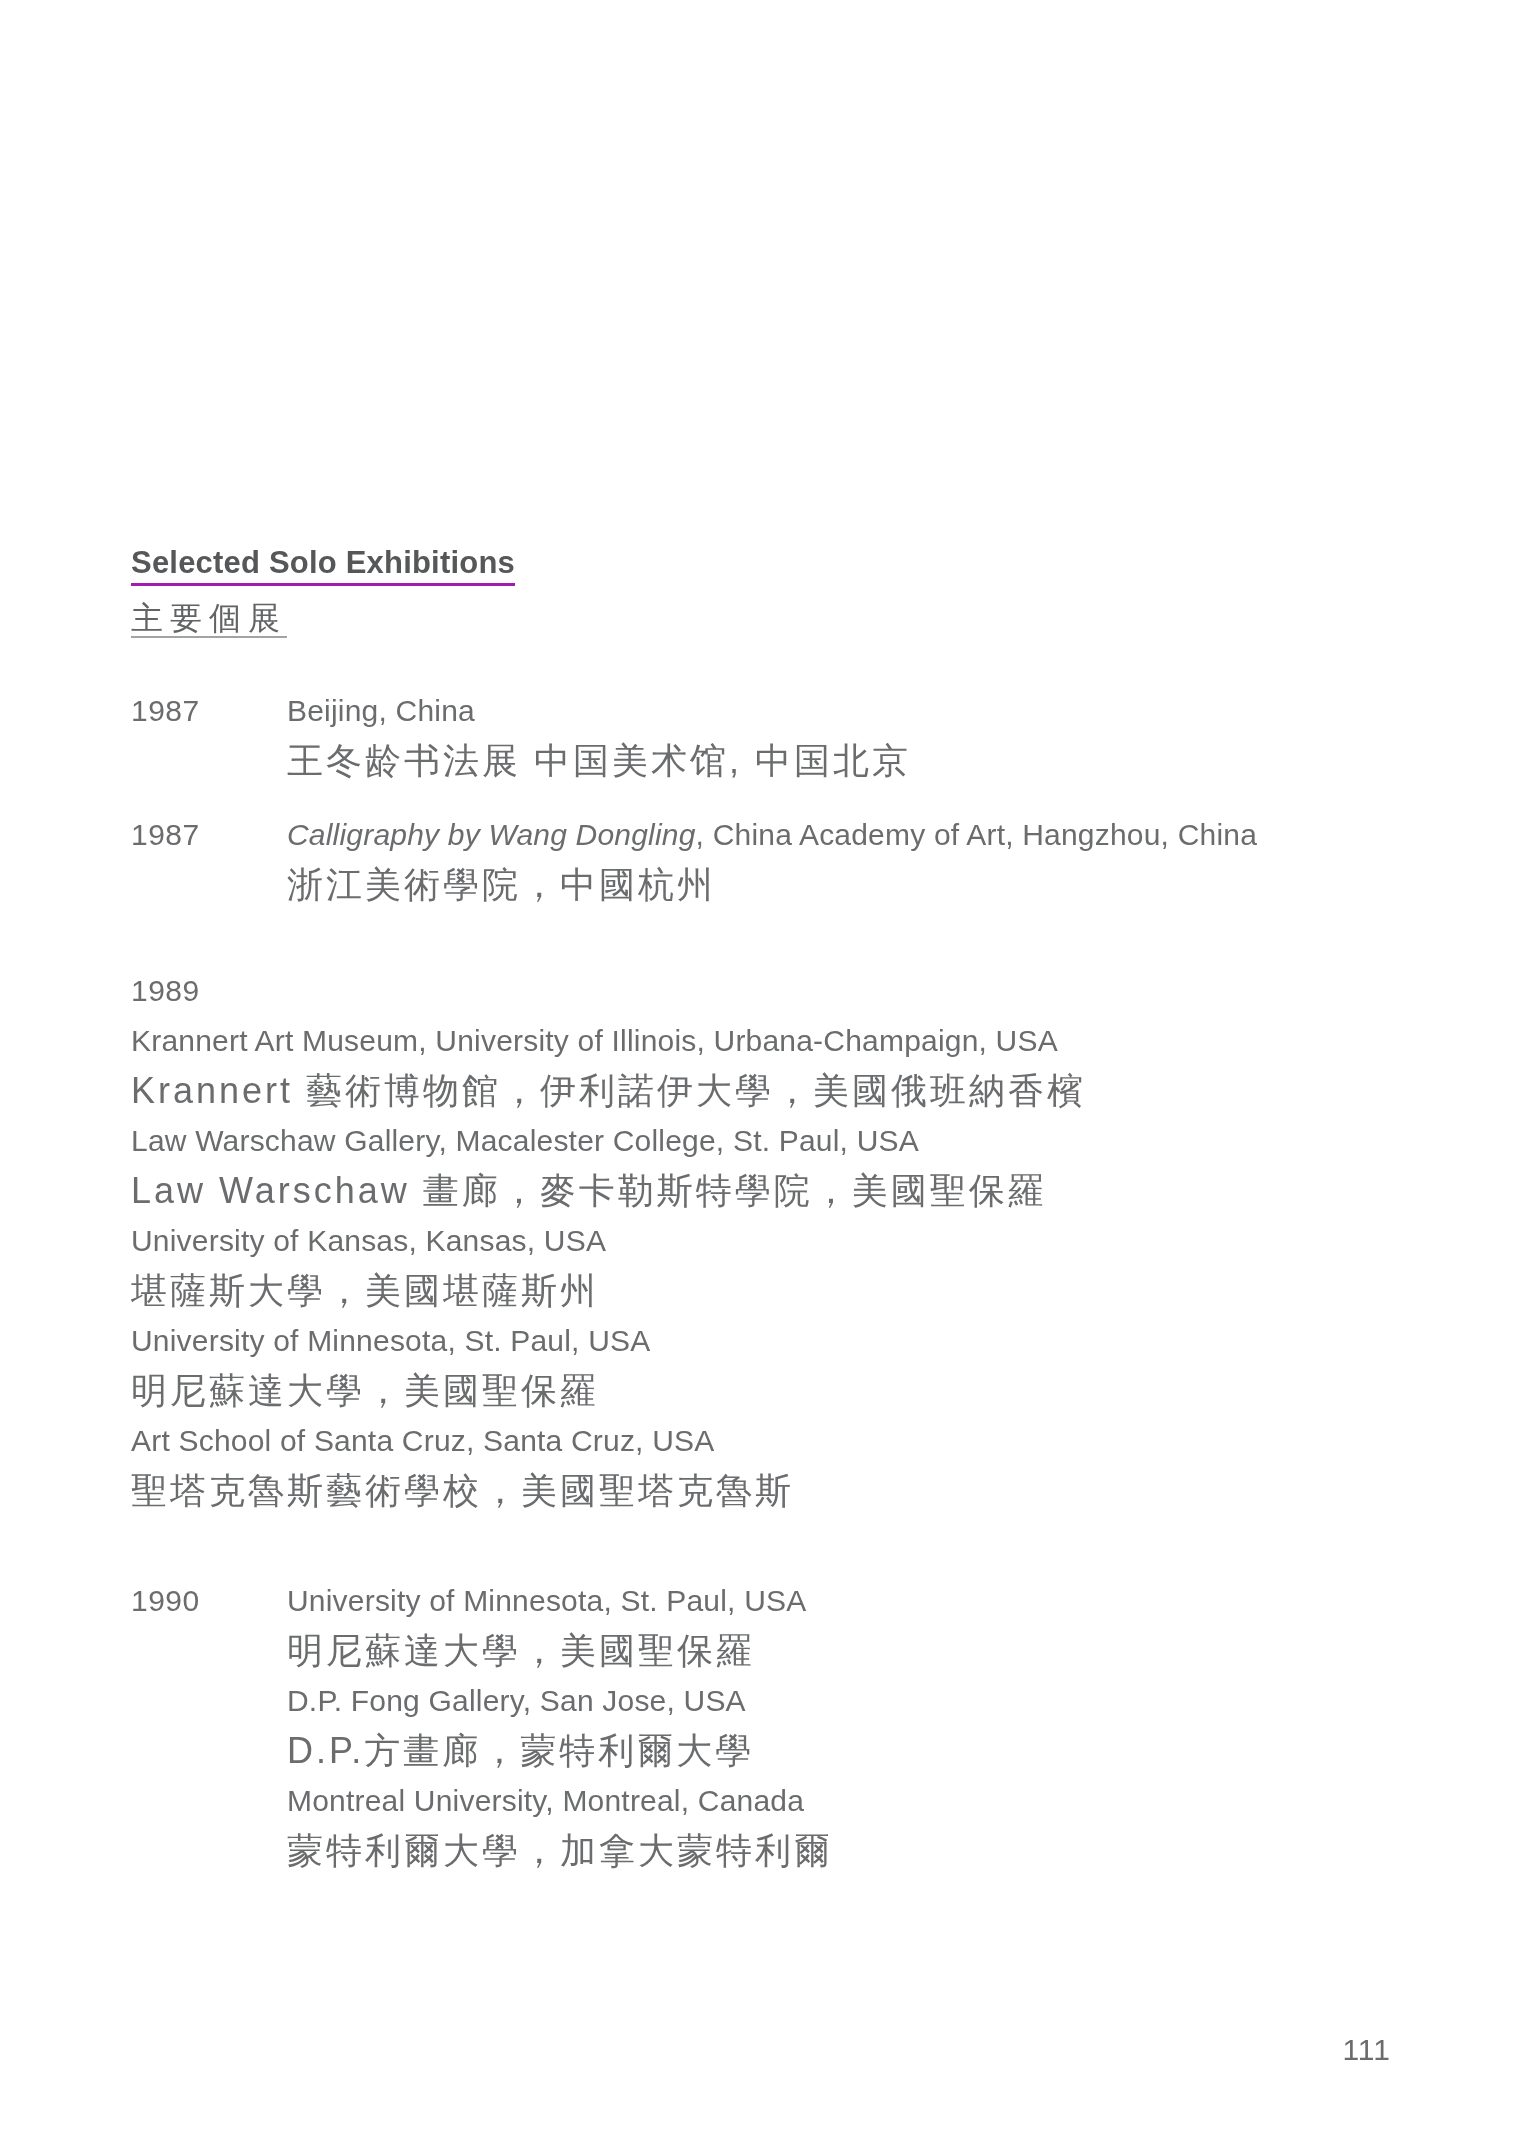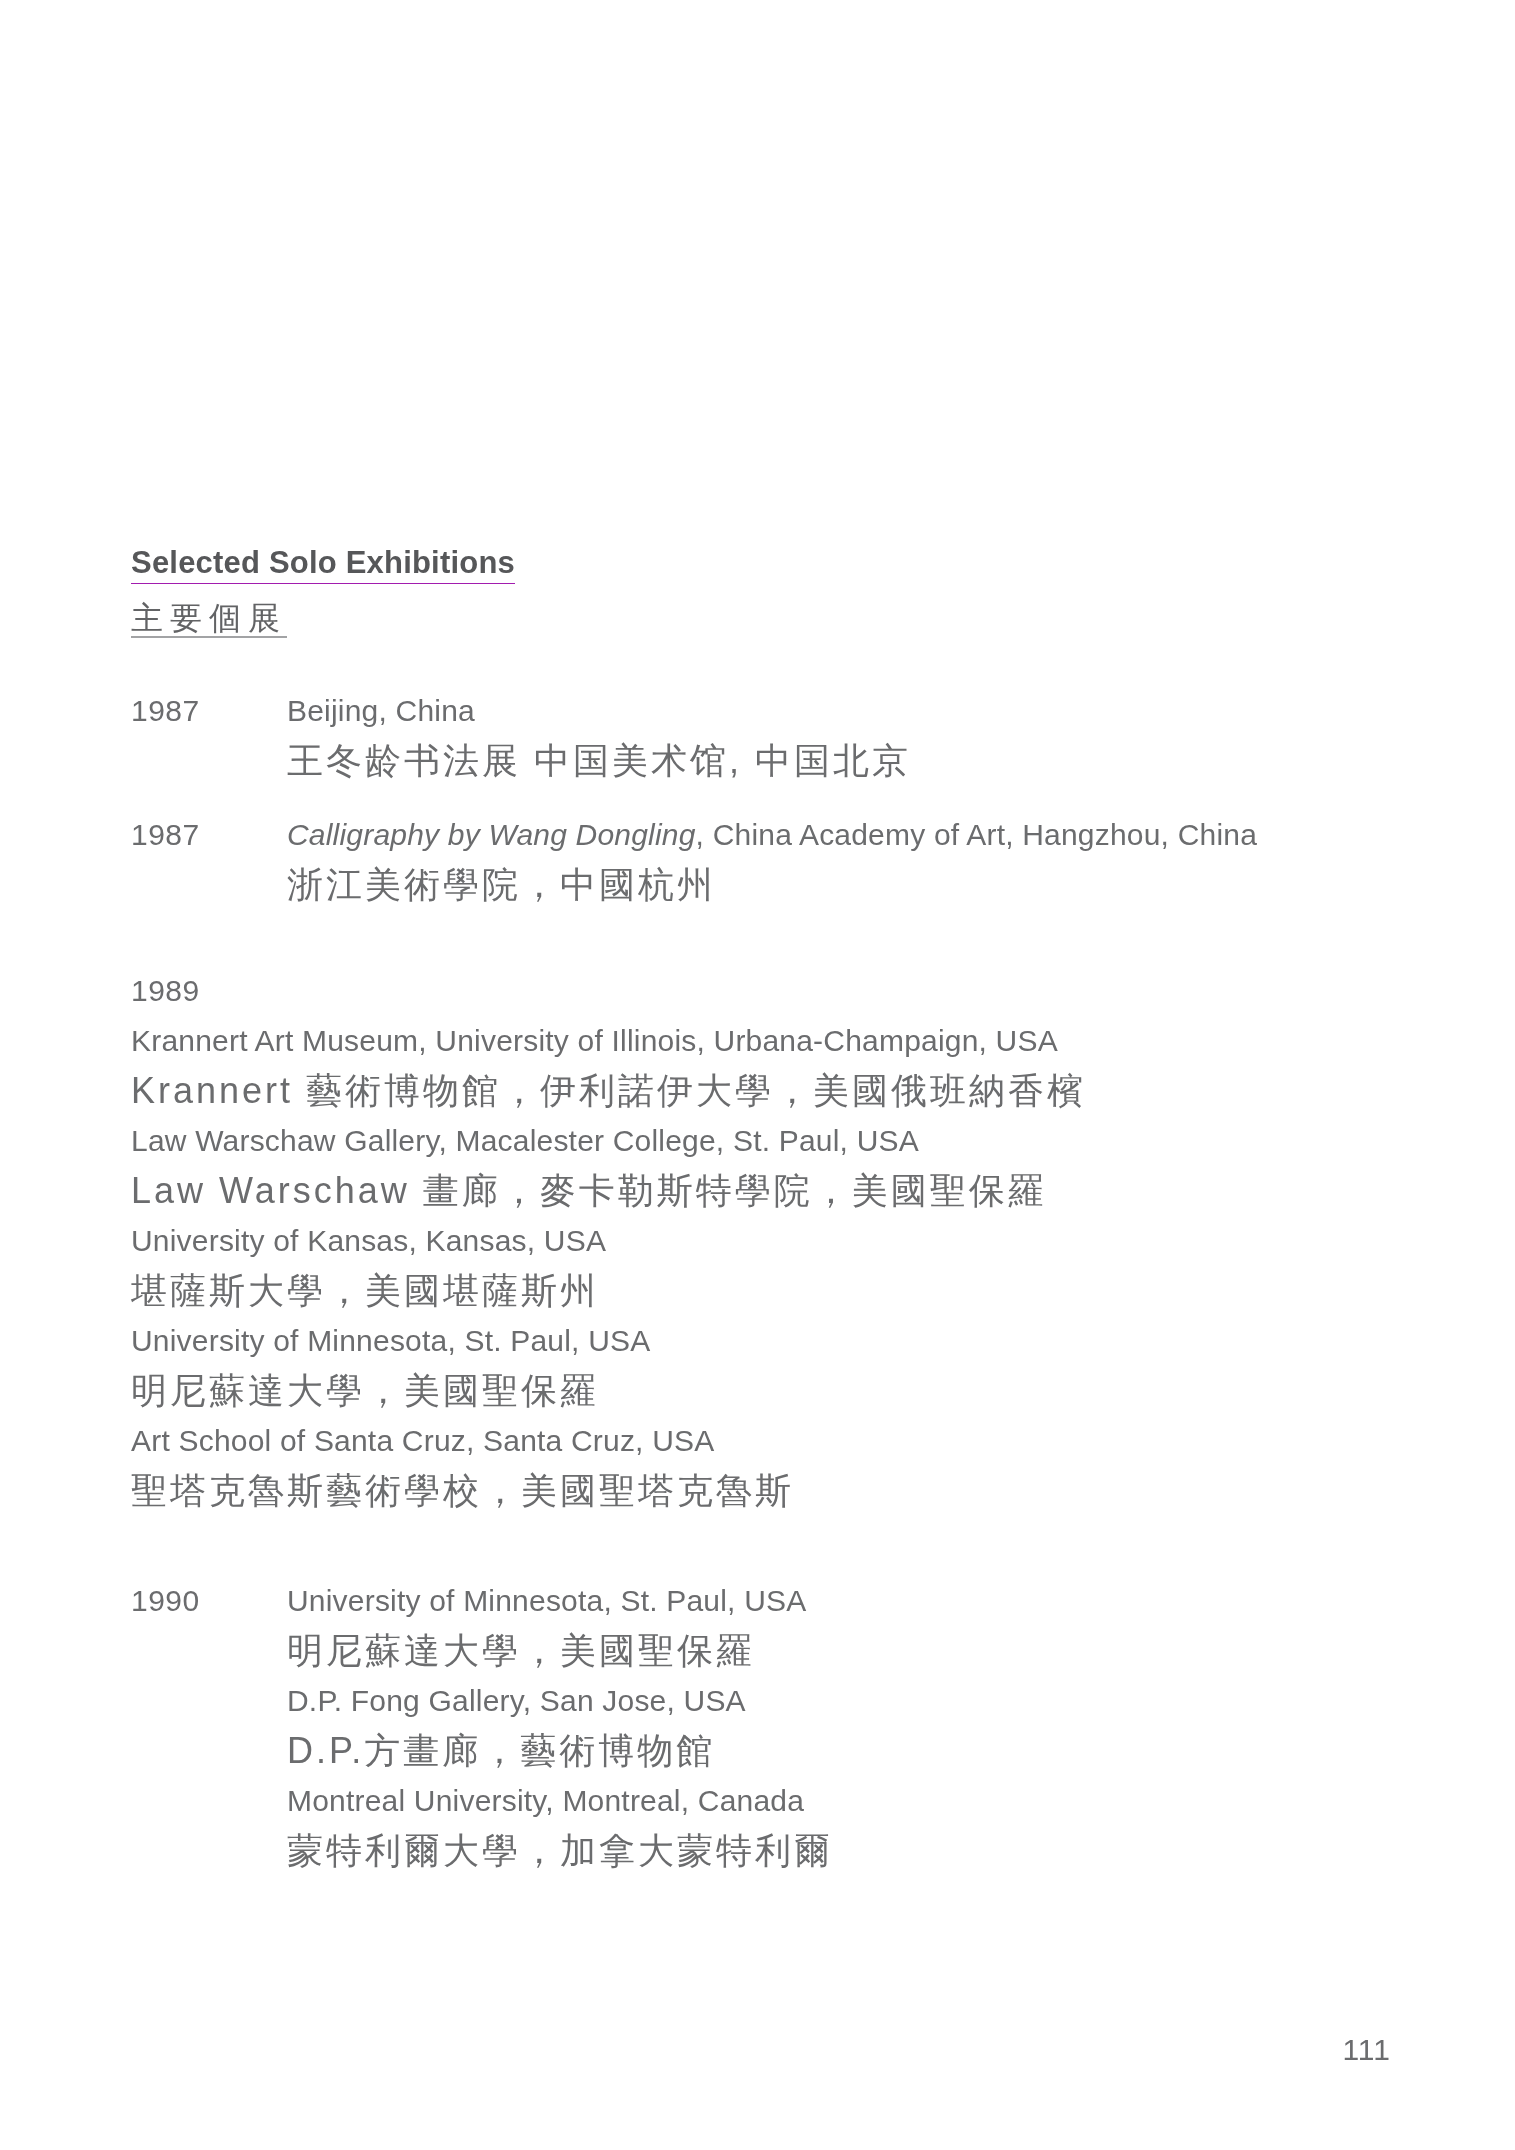--- a/index.html
+++ b/index.html
@@ -24,21 +24,21 @@
   }
   h1.section-title {
     margin: 0 0 14px 0;
     font-size: 31px;
     line-height: 38px;
     font-weight: 700;
     color: #565759;
     letter-spacing: 0.2px;
   }
   h1.section-title .underlined {
-    border-bottom: 1px solid #a21caf;
+    border-bottom: 3px solid #a21caf;
     padding-bottom: 3px;
   }
   h2.section-title-cn {
     margin: 0 0 46px 0;
     font-size: 32px;
     line-height: 44px;
     font-weight: 400;
     color: #626365;
     letter-spacing: 7px;
   }
@@ -124,21 +124,21 @@
           <p class="text-line en"><span class="seg-regular">Art School of Santa Cruz, Santa Cruz, USA</span></p>
           <p class="text-line cn"><span class="seg-regular">聖塔克魯斯藝術學校，美國聖塔克魯斯</span></p>
         </div>
       </div>
       <div class="entry">
         <div class="entry-year">1990</div>
         <div class="entry-lines">
           <p class="text-line en"><span class="seg-regular">University of Minnesota, St. Paul, USA</span></p>
           <p class="text-line cn"><span class="seg-regular">明尼蘇達大學，美國聖保羅</span></p>
           <p class="text-line en"><span class="seg-regular">D.P. Fong Gallery, San Jose, USA</span></p>
-          <p class="text-line cn"><span class="seg-regular">D.P.方畫廊，藝術博物館</span></p>
+          <p class="text-line cn"><span class="seg-regular">D.P.方畫廊，蒙特利爾大學</span></p>
           <p class="text-line en"><span class="seg-regular">Montreal University, Montreal, Canada</span></p>
           <p class="text-line cn"><span class="seg-regular">蒙特利爾大學，加拿大蒙特利爾</span></p>
         </div>
       </div>
     </div>
 
   <div class="page-number">111</div>
 </div>
 
 </body></html>

